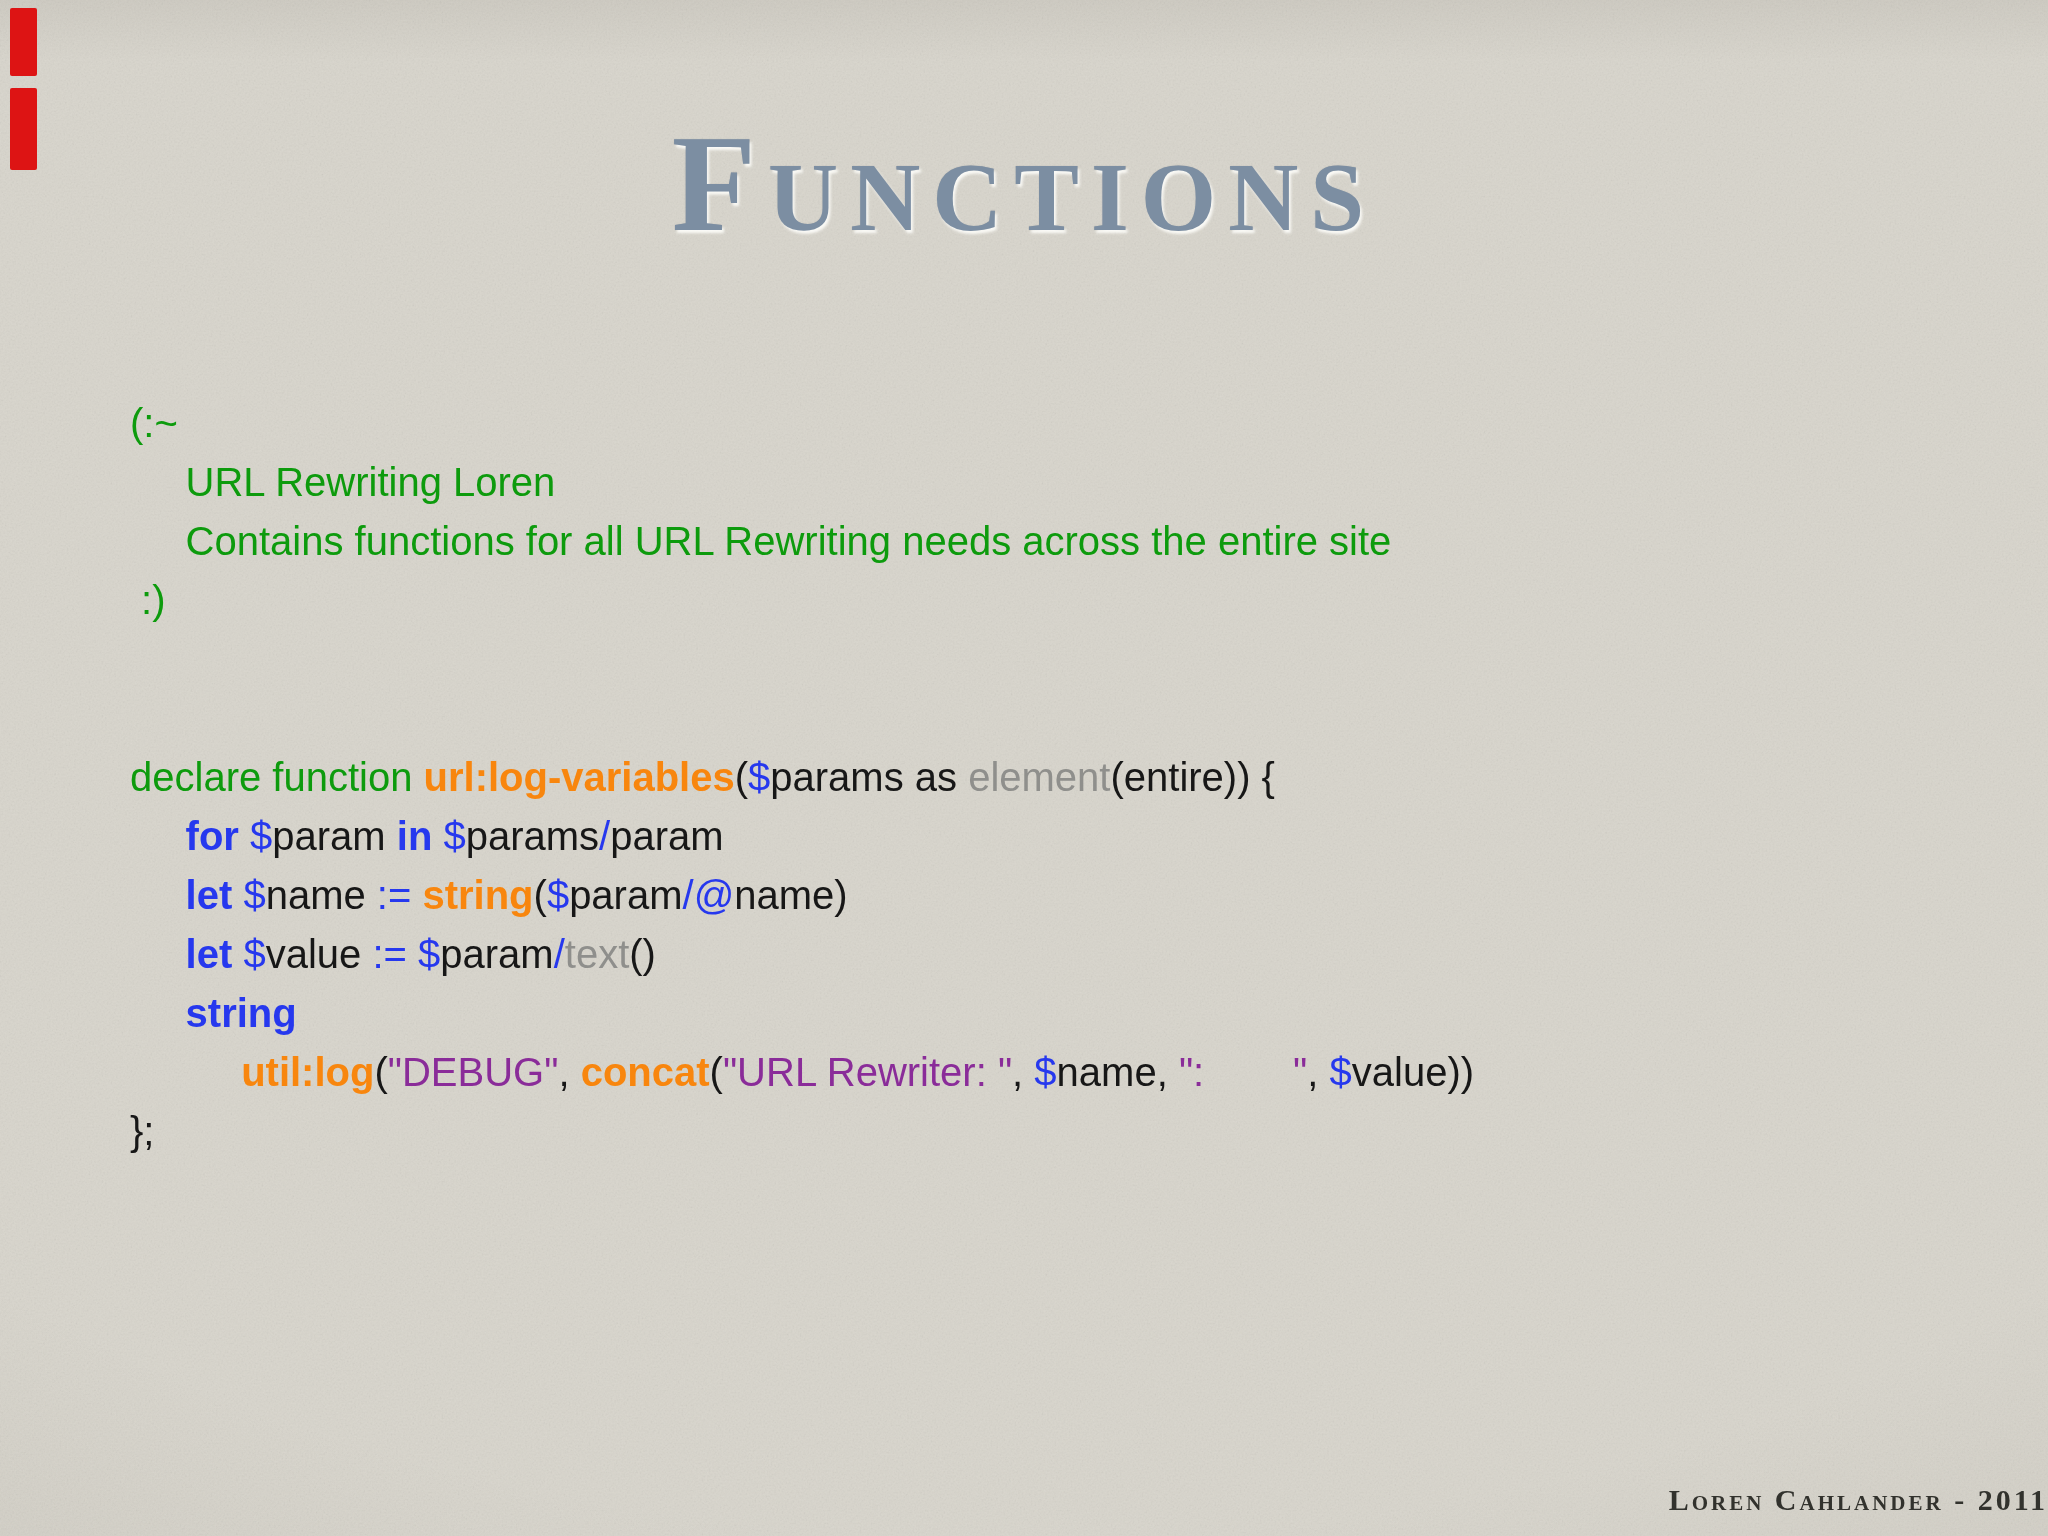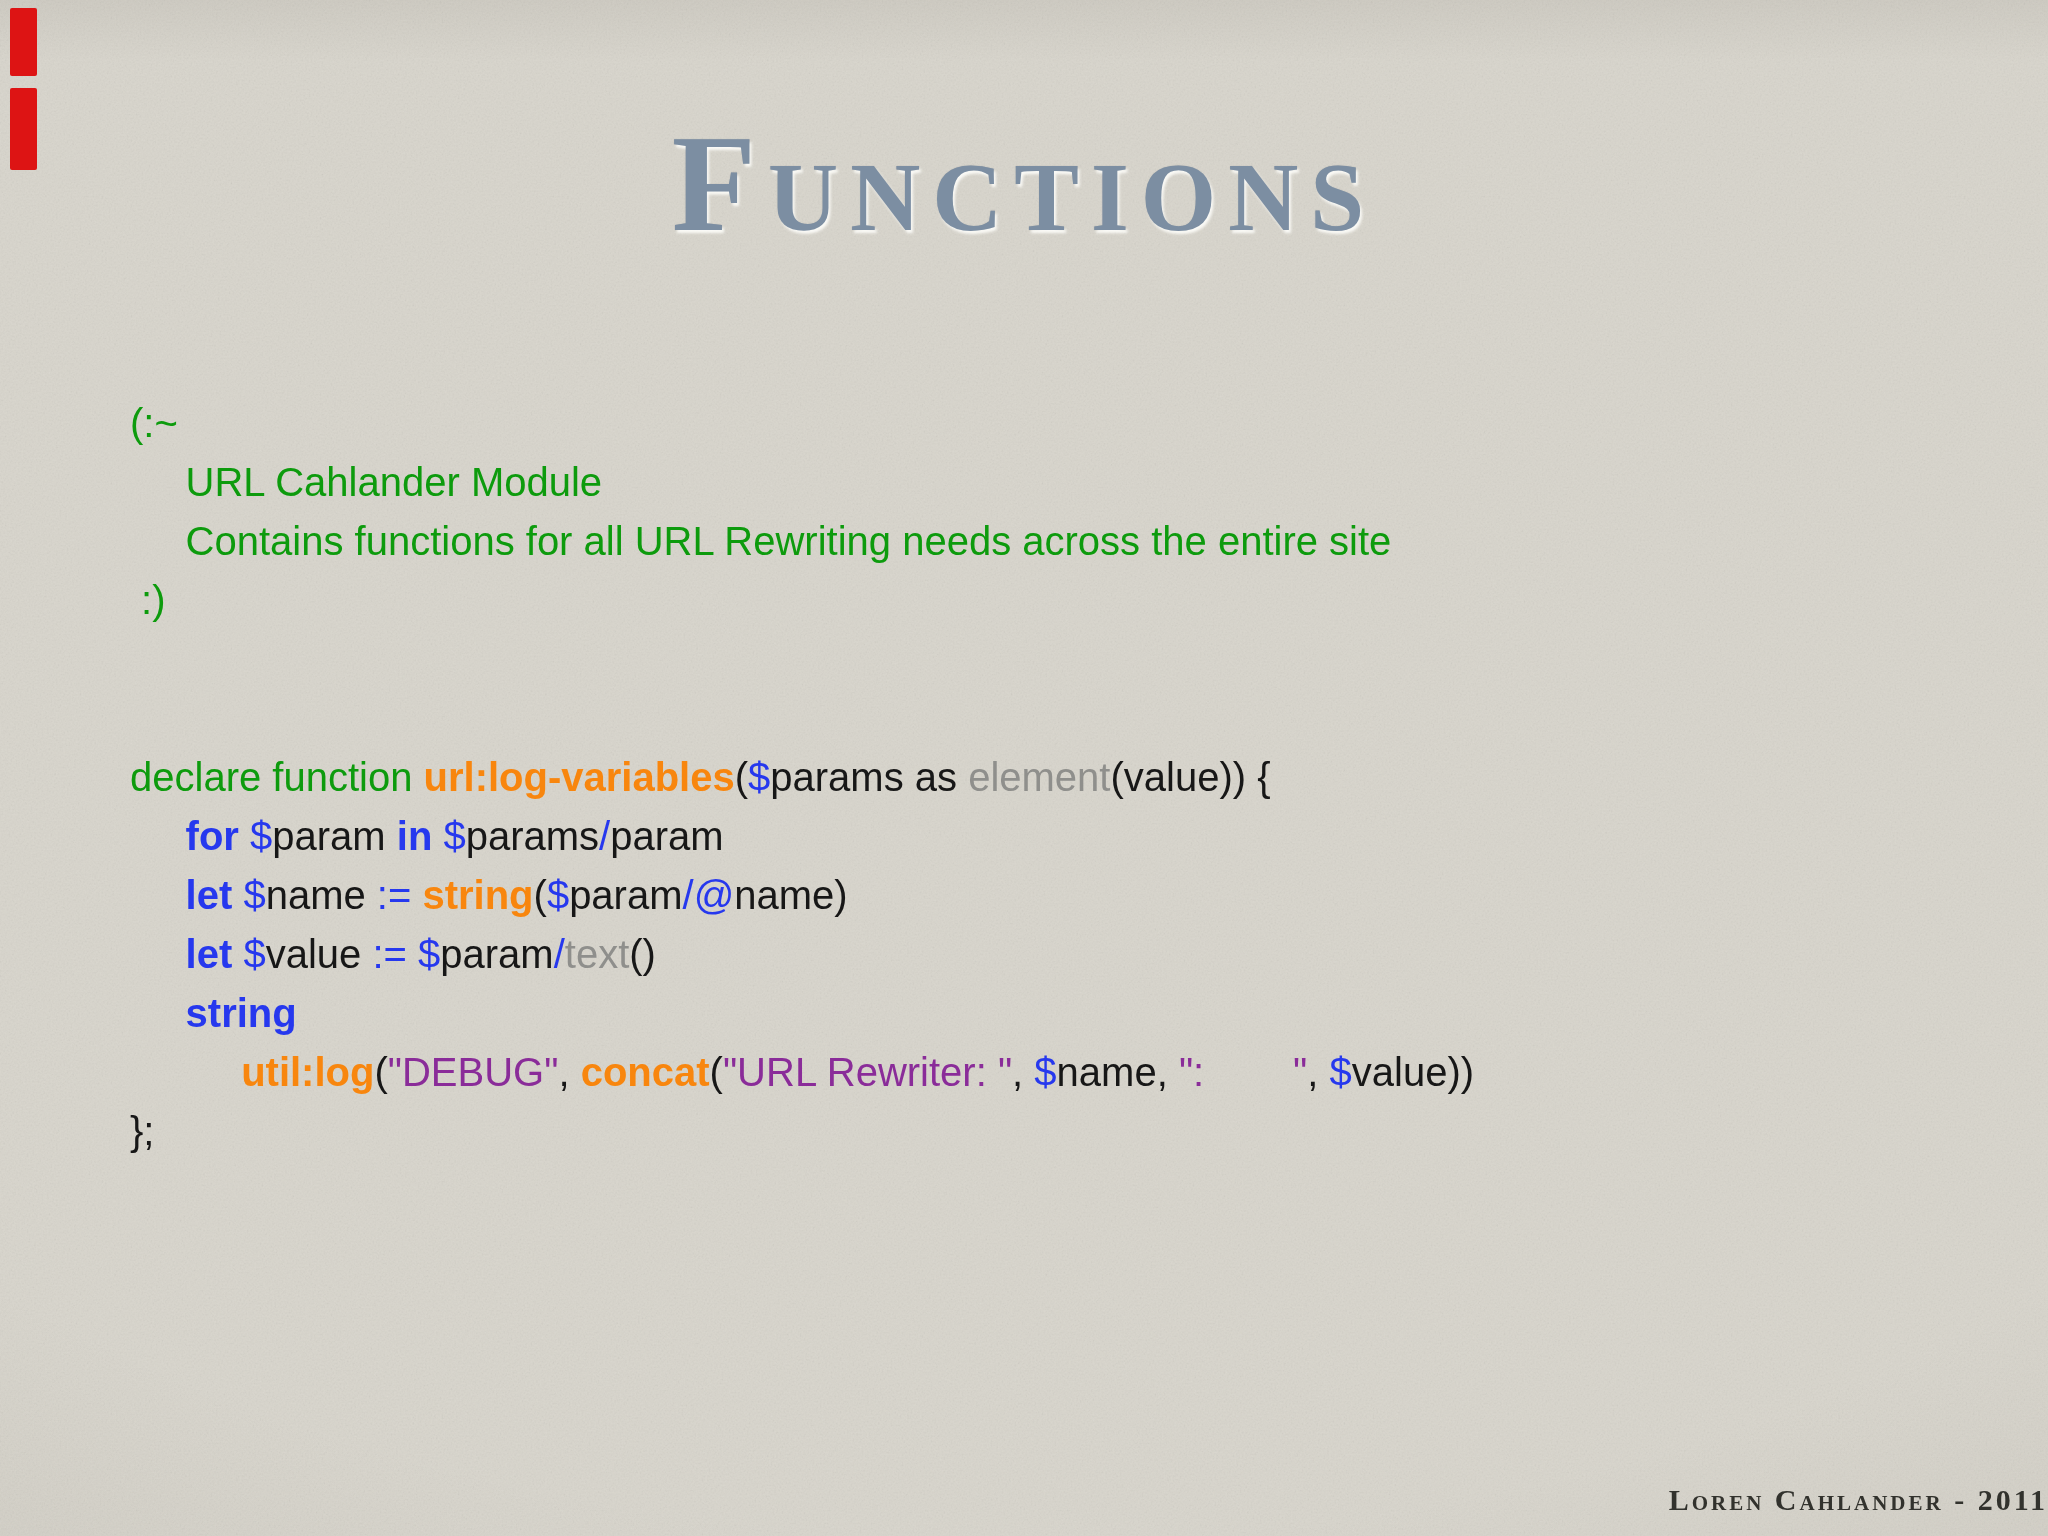--- a/index.html
+++ b/index.html
@@ -80,26 +80,26 @@
 
   <div class="vignette"></div>
 
   <div class="red-marker m1"></div>
   <div class="red-marker m2"></div>
 
   <div class="title">Functions</div>
 
   <div class="code">
       <div class="code-line"><span class="tok-green">(:~</span></div>
-      <div class="code-line"><span class="tok-green">     URL Cahlander Module</span></div>
+      <div class="code-line"><span class="tok-green">     URL Rewriting Loren</span></div>
       <div class="code-line"><span class="tok-green">     Contains functions for all URL Rewriting needs across the entire site</span></div>
       <div class="code-line"><span class="tok-green"> :)</span></div>
       <div class="code-line">&nbsp;</div>
       <div class="code-line">&nbsp;</div>
-      <div class="code-line"><span class="tok-green">declare function </span><span class="tok-orange">url:log-variables</span><span class="tok-black">(</span><span class="tok-blue">$</span><span class="tok-black">params as </span><span class="tok-gray">element</span><span class="tok-black">(value)) {</span></div>
+      <div class="code-line"><span class="tok-green">declare function </span><span class="tok-orange">url:log-variables</span><span class="tok-black">(</span><span class="tok-blue">$</span><span class="tok-black">params as </span><span class="tok-gray">element</span><span class="tok-black">(entire)) {</span></div>
       <div class="code-line"><span class="tok-black">     </span><span class="tok-blueb">for</span><span class="tok-black"> </span><span class="tok-blue">$</span><span class="tok-black">param </span><span class="tok-blueb">in</span><span class="tok-black"> </span><span class="tok-blue">$</span><span class="tok-black">params</span><span class="tok-blue">/</span><span class="tok-black">param</span></div>
       <div class="code-line"><span class="tok-black">     </span><span class="tok-blueb">let</span><span class="tok-black"> </span><span class="tok-blue">$</span><span class="tok-black">name </span><span class="tok-blue">:=</span><span class="tok-black"> </span><span class="tok-orange">string</span><span class="tok-black">(</span><span class="tok-blue">$</span><span class="tok-black">param</span><span class="tok-blue">/@</span><span class="tok-black">name)</span></div>
       <div class="code-line"><span class="tok-black">     </span><span class="tok-blueb">let</span><span class="tok-black"> </span><span class="tok-blue">$</span><span class="tok-black">value </span><span class="tok-blue">:=</span><span class="tok-black"> </span><span class="tok-blue">$</span><span class="tok-black">param</span><span class="tok-blue">/</span><span class="tok-gray">text</span><span class="tok-black">()</span></div>
       <div class="code-line"><span class="tok-black">     </span><span class="tok-blueb">string</span></div>
       <div class="code-line"><span class="tok-black">          </span><span class="tok-orange">util:log</span><span class="tok-black">(</span><span class="tok-purple">"DEBUG"</span><span class="tok-black">, </span><span class="tok-orange">concat</span><span class="tok-black">(</span><span class="tok-purple">"URL Rewriter: "</span><span class="tok-black">, </span><span class="tok-blue">$</span><span class="tok-black">name</span><span class="tok-black">, </span><span class="tok-purple">":        "</span><span class="tok-black">, </span><span class="tok-blue">$</span><span class="tok-black">value</span><span class="tok-black">))</span></div>
       <div class="code-line"><span class="tok-black">};</span></div>
     </div>
 
   <div class="footer">Loren Cahlander - 2011</div>
 

